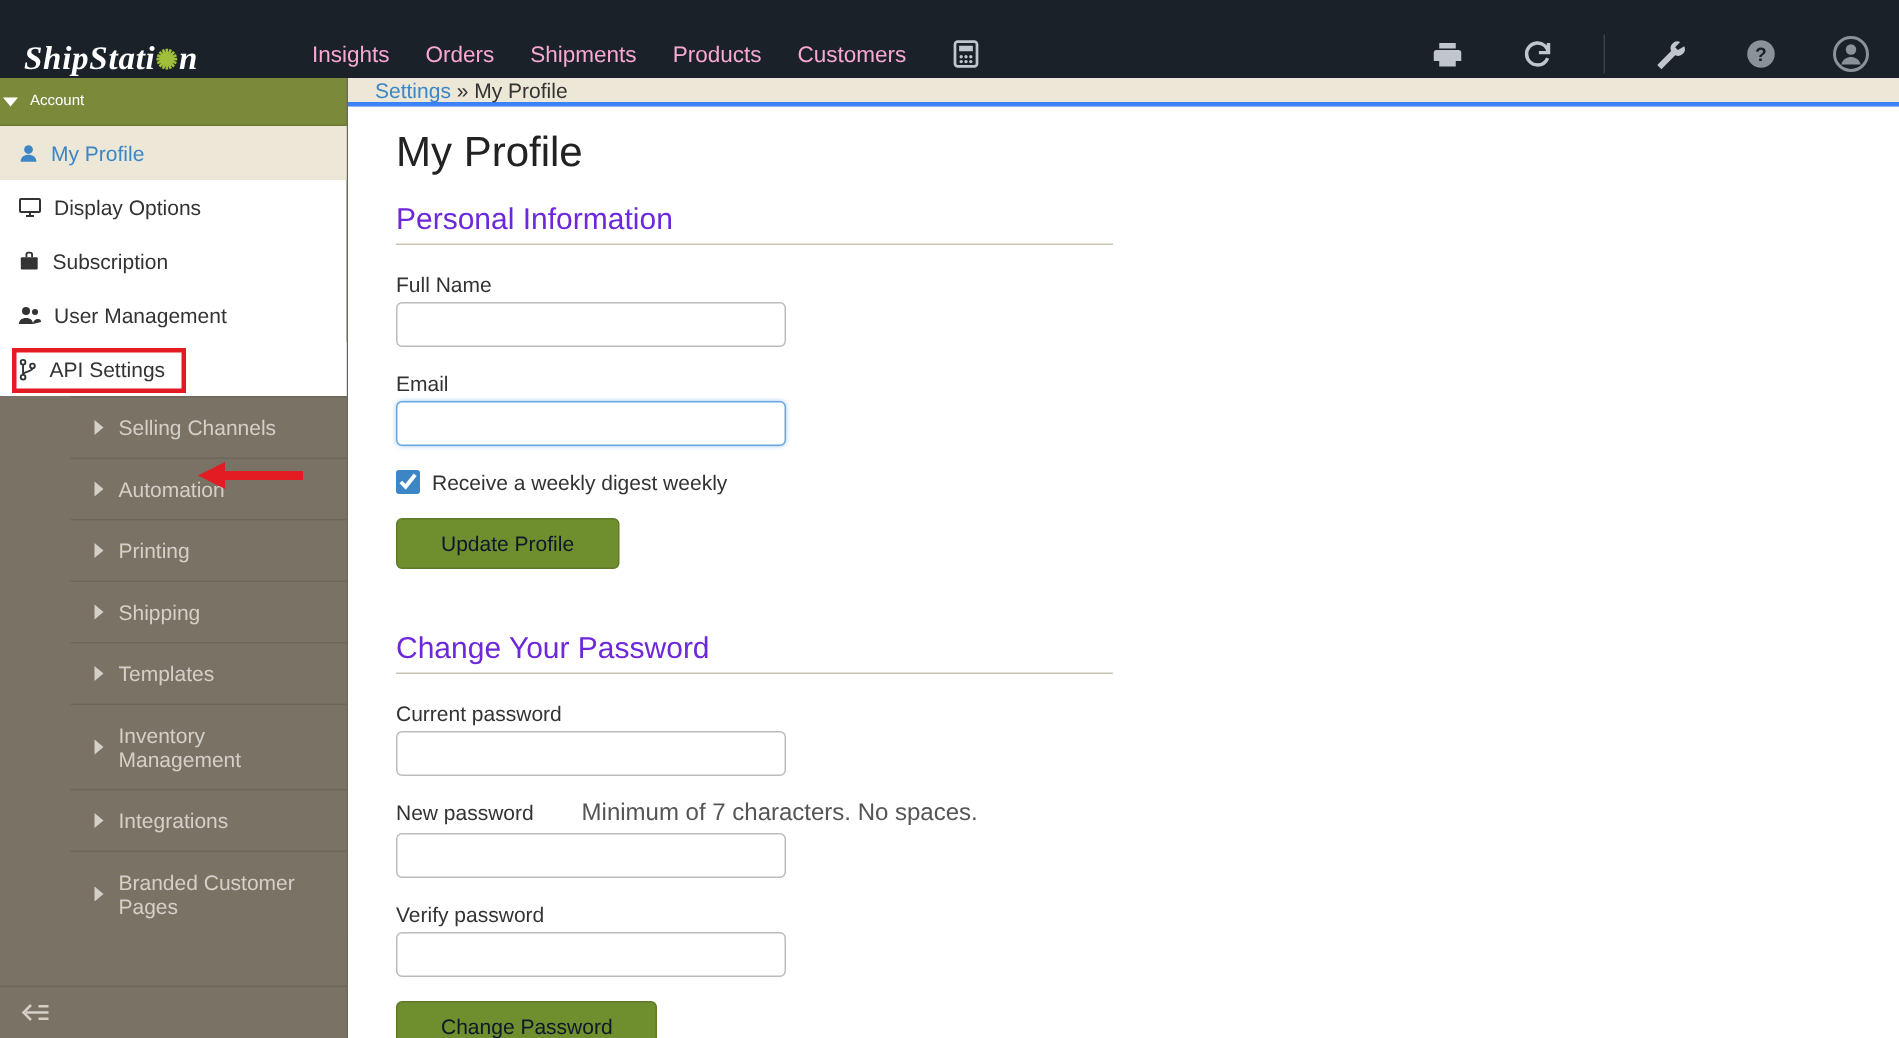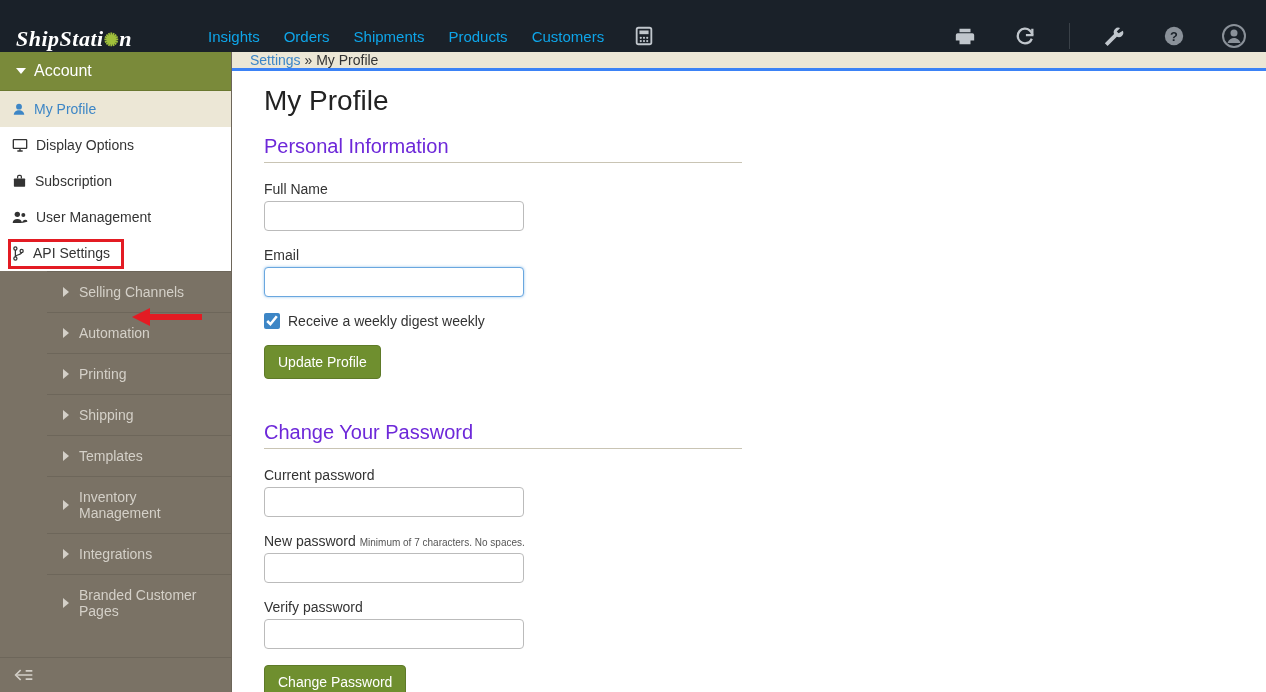--- a/index.html
+++ b/index.html
@@ -3,29 +3,29 @@
 <meta charset="utf-8">
 <style>
 * { margin: 0; padding: 0; box-sizing: border-box; }
 body { font-family: -apple-system, BlinkMacSystemFont, "Segoe UI", Helvetica, Arial, sans-serif; font-size: 14px; color: #333; width: 1266px; height: 692px; overflow: hidden; }
 
 
 .topnav { background: #1a2129; color: #8a9199; height: 52px; display: flex; align-items: flex-end; padding: 0 16px; }
 .logo { font-family: Georgia, "Times New Roman", serif; font-style: italic; font-weight: bold; color: #fff; font-size: 22px; margin-right: 76px; letter-spacing: 0.5px; }
 .logo .gear { color: #9fbf3b; font-style: normal; display: inline-block; font-size: 18px; }
 .nav-items { display: flex; gap: 24px; align-items: center; }
-.nav-item { color: #0ea5e9; cursor: pointer; font-size: 15px; }
+.nav-item { color: #f9a8d4; cursor: pointer; font-size: 15px; }
 .nav-icon-btn { display: inline-flex; align-items: center; justify-content: center; width: 32px; height: 32px; color: #c0c6cc; cursor: pointer; }
 .nav-right { margin-left: auto; display: flex; align-items: center; gap: 28px; }
 .nav-divider { width: 1px; height: 26px; background: #3a4148; }
 
 
 .container { display: flex; height: calc(692px - 52px); }
 .sidebar { width: 232px; background: #7a7265; color: #fff; display: flex; flex-direction: column; position: relative; border-right: 1px solid #6d665a; }
-.sb-account { background: #7a8a3a; color: #fff; padding: 10px 16px; font-size: 16px; display: flex; align-items: center; gap: 8px; border-bottom: 1px solid #6a7830; }
+.sb-account { background: #7a8a3a; color: #fff; padding: 10px 2px; font-size: 10px; display: flex; align-items: center; gap: 8px; border-bottom: 1px solid #6a7830; }
 .caret-down { display: inline-block; width: 0; height: 0; border-left: 5px solid transparent; border-right: 5px solid transparent; border-top: 6px solid #fff; }
 .caret-right { display: inline-block; width: 0; height: 0; border-top: 5px solid transparent; border-bottom: 5px solid transparent; border-left: 6px solid #d4d0c8; }
 
 .sb-list { background: #fff; }
 .sb-list-item { padding: 10px 12px; font-size: 14px; color: #333; display: flex; align-items: center; gap: 8px; cursor: pointer; }
 .sb-list-item.active { background: #ece7d6; color: #3d86c6; }
 .sb-list-item.highlighted { background: #fff; position: relative; }
 .sb-list-item.highlighted .highlight-box { position: absolute; left: 8px; top: 4px; width: 116px; height: 30px; border: 3px solid #e31b23; pointer-events: none; }
 
 .sb-section { background: #7a7265; color: #d4d0c8; padding: 12px 16px; font-size: 14px; display: flex; align-items: center; gap: 10px; border-top: 1px solid #6d665a; cursor: pointer; margin-left: 47px; }
@@ -41,24 +41,24 @@
 .main { flex: 1; background: #fff; display: flex; flex-direction: column; }
 .breadcrumb { background: #ece7d6; padding: 0 18px; font-size: 14px; border-bottom: 3px solid #3b82f6; }
 .breadcrumb a { color: #3d86c6; text-decoration: none; }
 .content { padding: 14px 32px; overflow-y: auto; }
 h1.page-title { font-size: 28px; font-weight: 400; color: #222; margin-bottom: 18px; }
 h2.section-title { font-size: 20px; font-weight: 400; color: #6d28d9; border-bottom: 1px solid #c9c4b4; padding-bottom: 4px; margin-bottom: 18px; width: 478px; }
 .form-row { margin-bottom: 16px; }
 .form-label { font-size: 14px; color: #333; display: block; margin-bottom: 4px; }
 .form-input { width: 260px; height: 30px; border: 1px solid #bbb; border-radius: 4px; padding: 4px 8px; font-size: 14px; }
 .form-input.focused { border-color: #6aa7df; box-shadow: 0 0 3px rgba(82,157,224,0.6); outline: none; }
-.hint { font-size: 10px; color: #555; }
+.hint { font-size: 16px; color: #555; margin-left: 28px; }
 .checkbox-row { display: flex; align-items: center; gap: 8px; margin-bottom: 16px; }
 .checkbox-row input { width: 16px; height: 16px; accent-color: #3d86c6; }
-.btn { background: #6f8f2f; color: #ffffff; border: 1px solid #5e7a28; border-radius: 4px; padding: 8px 13px; font-size: 14px; cursor: pointer; }
+.btn { background: #6f8f2f; color: #0f172a; border: 1px solid #5e7a28; border-radius: 4px; padding: 8px 29px; font-size: 14px; cursor: pointer; }
 .icon { display: inline-flex; }
 svg { display: block; }
 </style>
 </head>
 <body>
 
 <div class="topnav">
   <div class="logo">
     <span>ShipStati</span><span class="gear">✺</span><span>n</span>
   </div>

